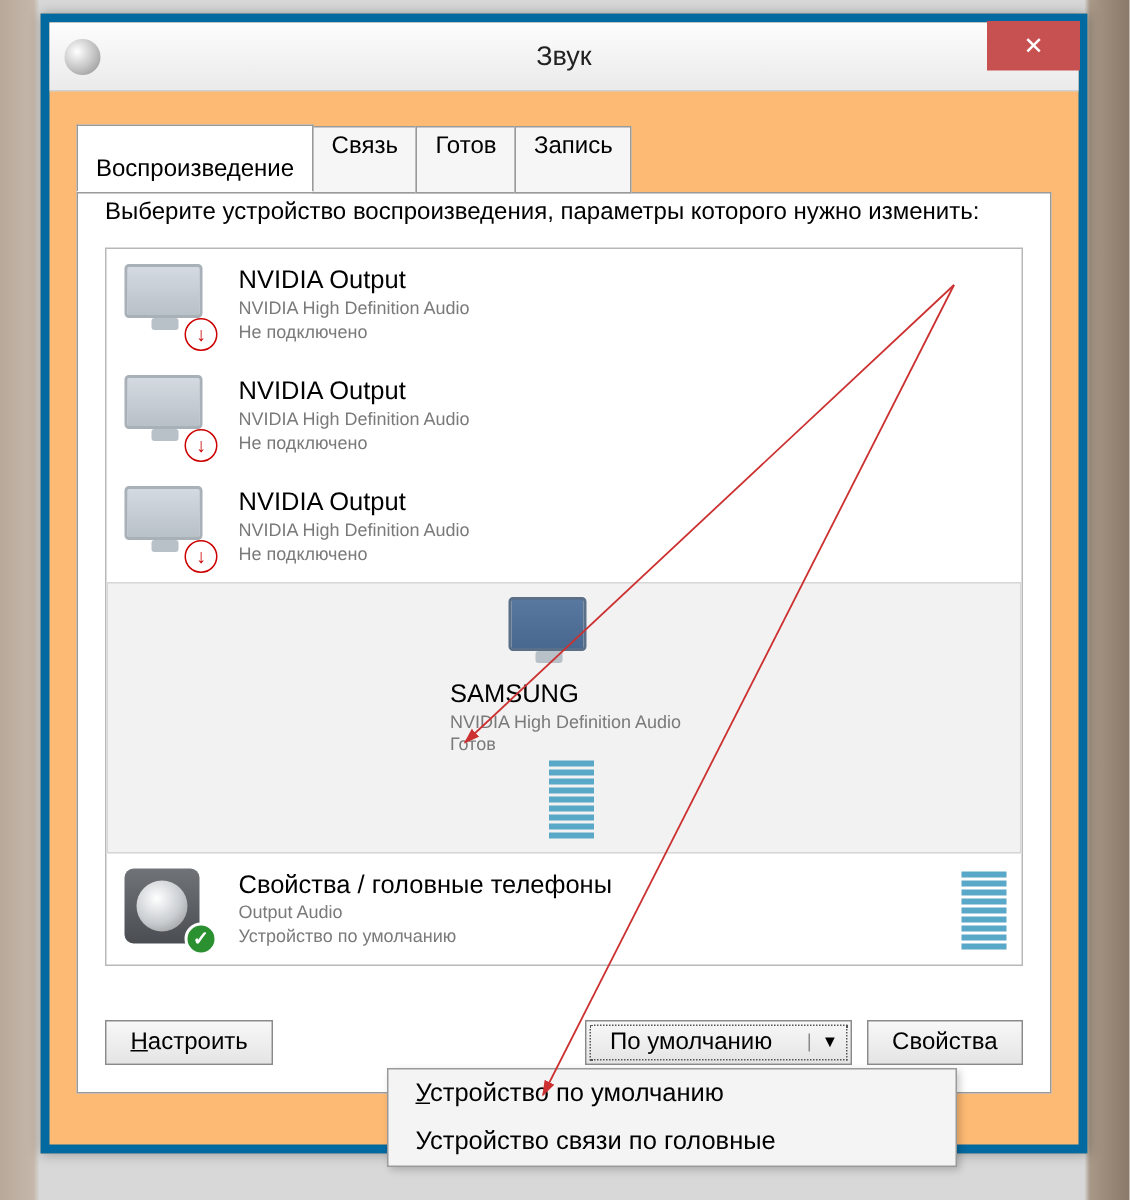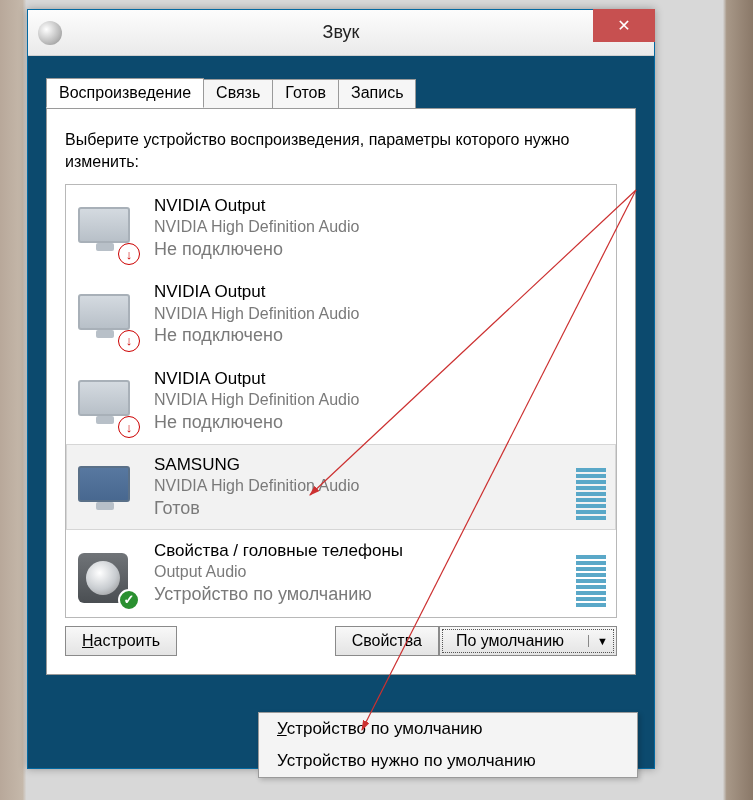--- a/index.html
+++ b/index.html
@@ -10,24 +10,24 @@
     background: linear-gradient(90deg, #b8a89a 0%, #c5b8aa 3%, #d8d8d8 3.5%, #d8d8d8 96%, #a89888 96.5%, #8a7868 100%);
     font-family: "Segoe UI", Tahoma, sans-serif;
     font-size: 14px;
     position: relative;
     overflow: hidden;
   }
   .dialog {
     position: absolute;
     left: 27px;
     top: 9px;
-    width: 628px;
+    width: 698px;
     height: 760px;
-    background: #0c4a6e;
-    border: 1px solid #0369a1;
+    background: #fdba74;
+    border: 6px solid #0369a1;
     box-shadow: 0 0 8px rgba(0,0,0,0.3);
   }
   .titlebar {
     height: 46px;
     background: linear-gradient(#fdfdfd, #eaeaea);
     display: flex;
     align-items: center;
     border-bottom: 1px solid #d0d0d0;
     position: relative;
   }
@@ -70,51 +70,52 @@
     border: 1px solid #9a9a9a;
     background: #f6f6f6;
     padding: 4px 12px;
     font-size: 16px;
     margin-right: -1px;
     cursor: pointer;
   }
   .tab.active {
     background: #fff;
     border-bottom: 1px solid #fff;
-    padding-top: 5px;
+    padding-top: 20px;
     padding-bottom: 5px;
     position: relative;
     top: -1px;
   }
   .panel {
     border: 1px solid #9a9a9a;
     background: #fff;
-    padding: 20px 18px 18px 18px;
+    padding: 2px 18px 18px 18px;
   }
   .instructions {
     font-size: 16px;
     color: #000;
     margin-bottom: 12px;
     line-height: 1.35;
   }
   .listbox {
     border: 1px solid #b8b8b8;
     background: #fff;
   }
   .device {
     display: flex;
-    align-items: flex-end;
+    align-items: center;
     padding: 10px 10px 10px 12px;
     border-bottom: none;
     position: relative;
   }
   .device.selected {
     background: #f2f2f2;
     outline: 1px solid #d6d6d6;
     outline-offset: -1px;
+    flex-direction: column;
   }
   .devicon {
     width: 58px;
     height: 54px;
     flex-shrink: 0;
     margin-right: 18px;
     position: relative;
   }
   .monitor {
     width: 52px; height: 36px;
@@ -158,38 +159,39 @@
     font-weight: bold;
     color: #fff;
     border: 2px solid #fff;
   }
   .badge.down { background: #fff; color: #c00; border: 1px solid #c00; }
   .badge.down::before { content: "\2193"; font-weight: bold; }
   .badge.ok { background: #2a9030; }
   .badge.ok::before { content: "\2713"; }
   .devtext { flex: 1; }
   .devname { font-size: 17px; color: #000; line-height: 1.3; }
-  .devsub  { font-size: 16px; color: #7a7a7a; line-height: 1.3; }
-  .devstat { font-size: 18px; color: #7a7a7a; line-height: 1.3; }
+  .devsub  { font-size: 12px; color: #7a7a7a; line-height: 1.3; }
+  .devstat { font-size: 12px; color: #7a7a7a; line-height: 1.3; }
   .level {
     width: 30px;
     height: 54px;
     margin-left: 8px;
     display: flex;
     flex-direction: column;
     justify-content: flex-end;
     gap: 2px;
   }
   .level div {
     height: 4px;
     background: #5aa8c8;
   }
   .btnrow {
     display: flex;
-    margin-top: 8px;
+    margin-top: 36px;
+    gap: 10px;
   }
   .btn {
     border: 1px solid #8a8a8a;
     background: linear-gradient(#f8f8f8, #e4e4e4);
     padding: 5px 16px;
     font-size: 16px;
     min-width: 100px;
     text-align: center;
     cursor: pointer;
     font-family: inherit;
@@ -332,33 +334,33 @@
               <div></div>
             </div>
           </div>
         </div>
 
       <div class="btnrow">
         <div class="btn">
             <span><u>Н</u><span>астроить</span></span>
           </div>
         <div class="spacer"></div>
-        <div class="btn">Свойства</div>
         <div class="btn default">
           <span>По умолчанию</span>
           <span class="caret">▼</span>
         </div>
+        <div class="btn">Свойства</div>
       </div>
     </div>
   </div>
 </div>
 
 <div class="dropdown">
   <div class="item"><u>У</u><span>стройство по умолчанию</span></div>
-  <div class="item">Устройство нужно по умолчанию</div>
+  <div class="item">Устройство связи по головные</div>
 </div>
 
 <svg class="arrows" width="753" height="800">
   <defs>
     <marker id="ah" markerWidth="10" markerHeight="10" refX="8" refY="3" orient="auto">
       <path d="M0,0 L9,3 L0,6 Z" fill="#cc3030"></path>
     </marker>
   </defs>
   <line x1="636" y1="190" x2="310" y2="495" stroke="#cc3030" stroke-width="1.2" marker-end="url(#ah)"></line>
   <line x1="636" y1="190" x2="362" y2="730" stroke="#cc3030" stroke-width="1.2" marker-end="url(#ah)"></line>

